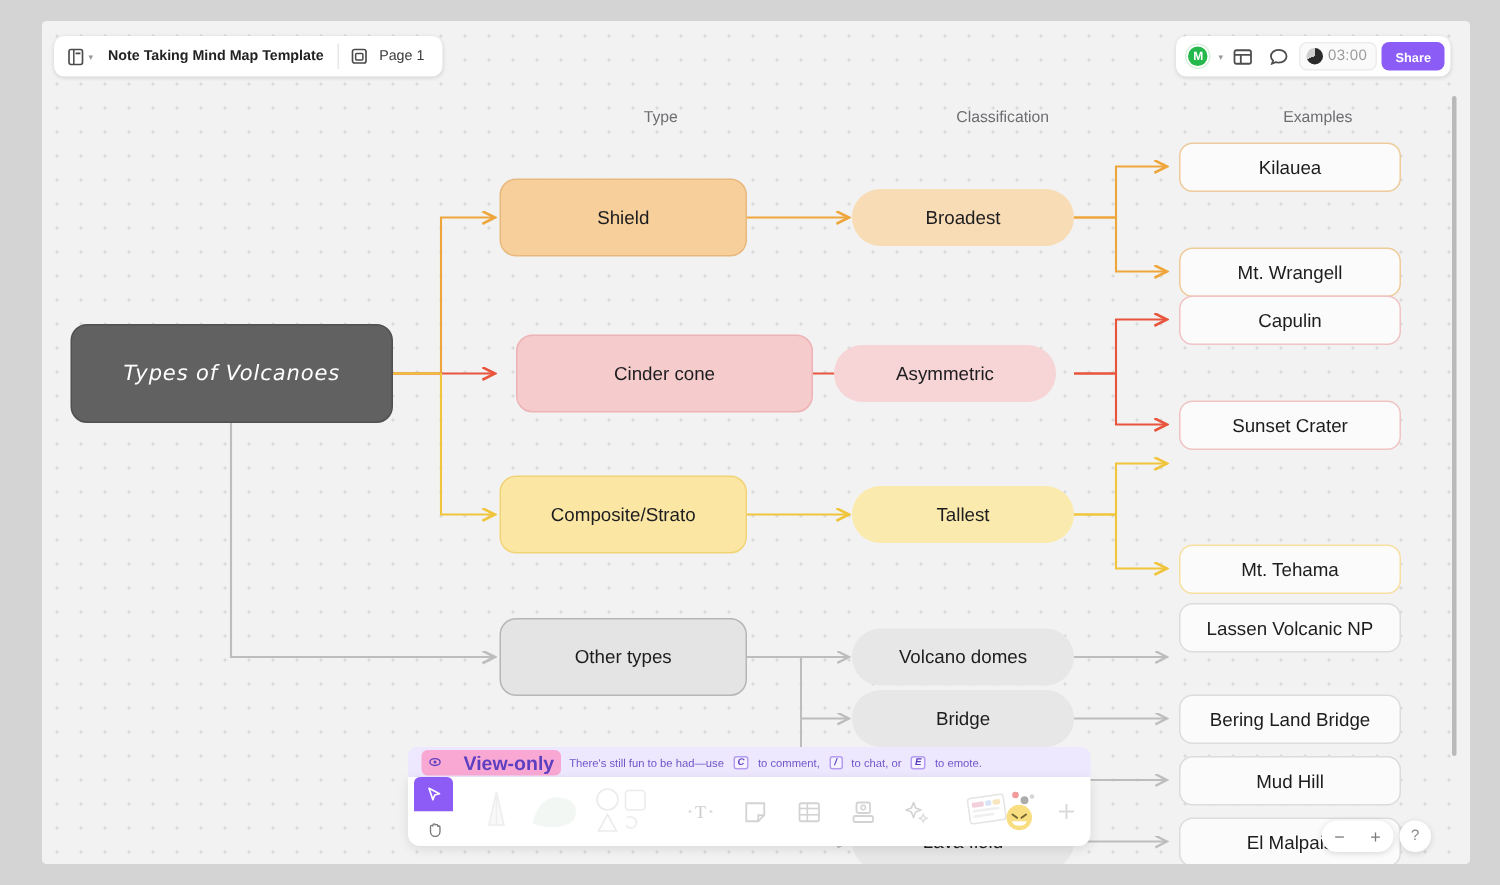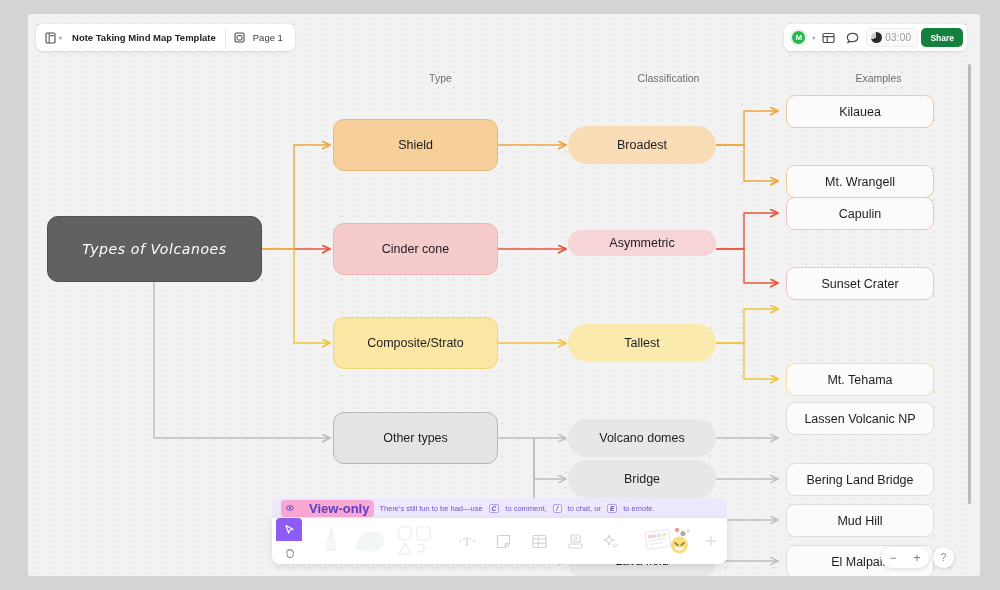--- a/index.html
+++ b/index.html
@@ -64,21 +64,21 @@
     display: flex; align-items: center; gap: 3px;
     background: #fafafa; border: 1px solid #ececec; border-radius: 5px;
     height: 19px; padding: 0 6px 0 4px;
   }
   .timer-dot {
     width: 11px; height: 11px; border-radius: 50%;
     background: conic-gradient(#2b2b2b 0deg 250deg, #cfcfcf 250deg 360deg);
   }
   .timer-txt { font-size: 10px; color: #9b9b9b; letter-spacing: .2px; }
   .share-btn {
-    background: #15803d; color: #fff; font-size: 8.5px; font-weight: bold;
+    background: #8b5cf6; color: #fff; font-size: 8.5px; font-weight: bold;
     border-radius: 5px; height: 19px; padding: 0 9px;
     display: flex; align-items: center; border: none;
     font-family: "Liberation Sans", sans-serif;
     text-align: right;
   }
 
   
   .col-head {
     position: absolute; font-size: 10.5px; color: #6d6d72;
     text-align: center; white-space: nowrap;
@@ -237,23 +237,23 @@
 
     <div class="node type" style="left:305px;top:105px;width:165px;height:52px;
          background:#f6cf9b;border-color:#e8b97e">Shield</div>
     <div class="node clas" style="left:540px;top:112px;width:148px;height:38px;
          background:#f8dcb6">Broadest</div>
     <div class="node ex" style="left:758px;top:81px;width:148px;height:33px;
          border-color:#eecb9a">Kilauea</div>
     <div class="node ex" style="left:758px;top:151px;width:148px;height:33px;
          border-color:#eecb9a">Mt. Wrangell</div>
 
-    <div class="node type" style="left:305px;top:209px;width:165px;height:52px;
+    <div class="node type" style="left:316px;top:209px;width:198px;height:52px;
          background:#f5cbcc;border-color:#edb3b5">Cinder cone</div>
-    <div class="node clas" style="left:540px;top:216px;width:148px;height:26px;
+    <div class="node clas" style="left:528px;top:216px;width:148px;height:38px;
          background:#f7d4d5">Asymmetric</div>
     <div class="node ex" style="left:758px;top:183px;width:148px;height:33px;
          border-color:#f0c3c4">Capulin</div>
     <div class="node ex" style="left:758px;top:253px;width:148px;height:33px;
          border-color:#f0c3c4">Sunset Crater</div>
 
     <div class="node type" style="left:305px;top:303px;width:165px;height:52px;
          background:#fbe6a4;border-color:#f2d478">Composite/Strato</div>
     <div class="node clas" style="left:540px;top:310px;width:148px;height:38px;
          background:#fbeaae">Tallest</div>

